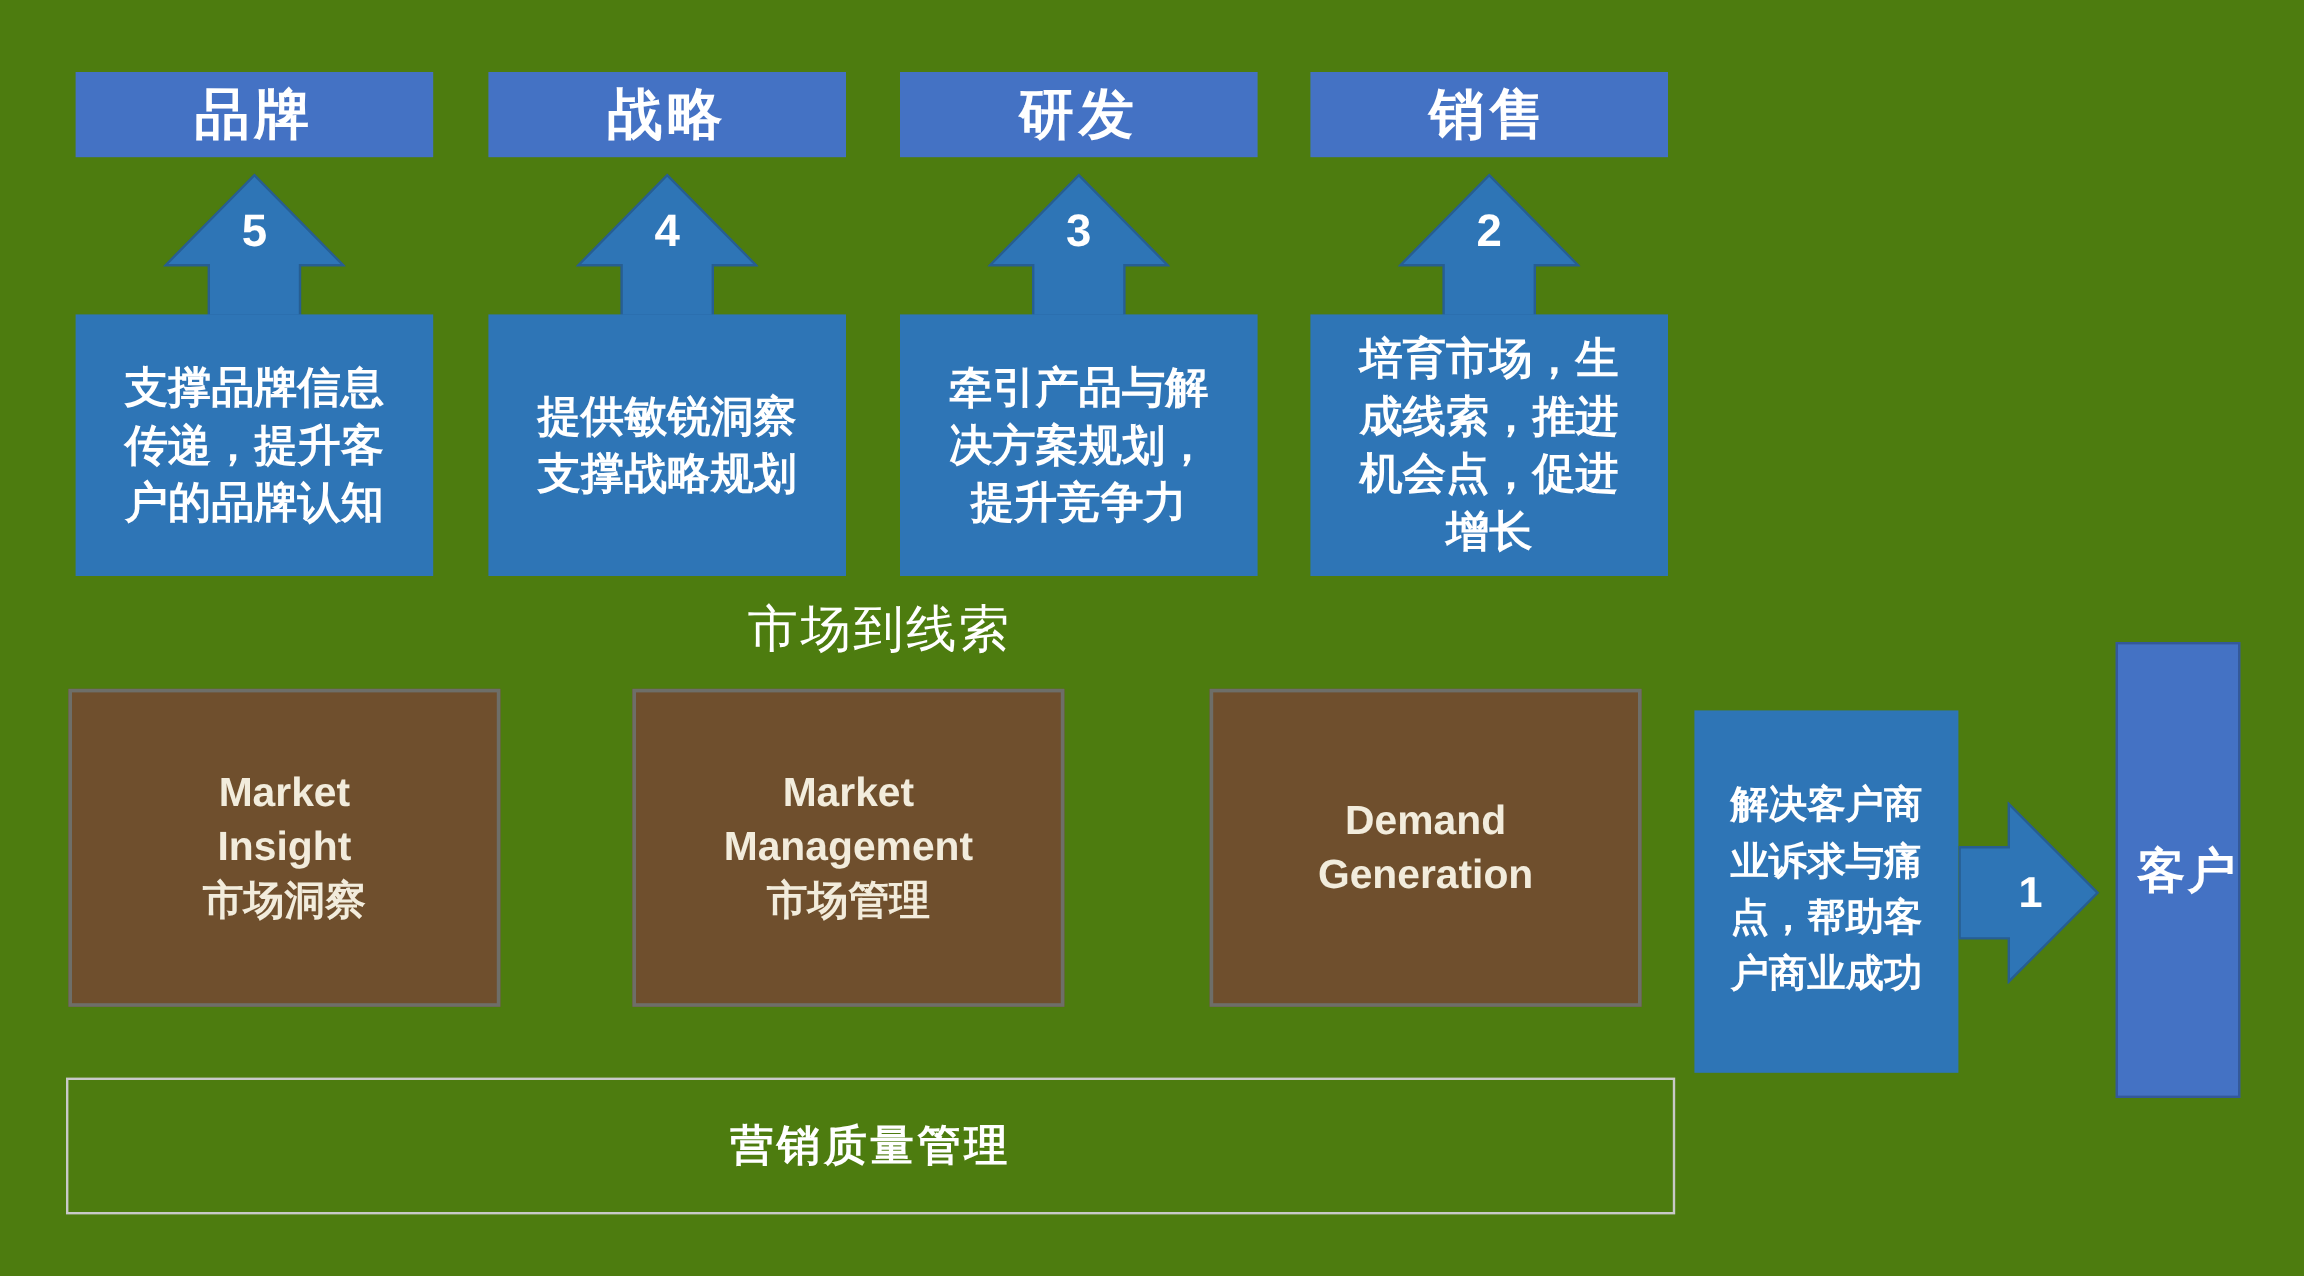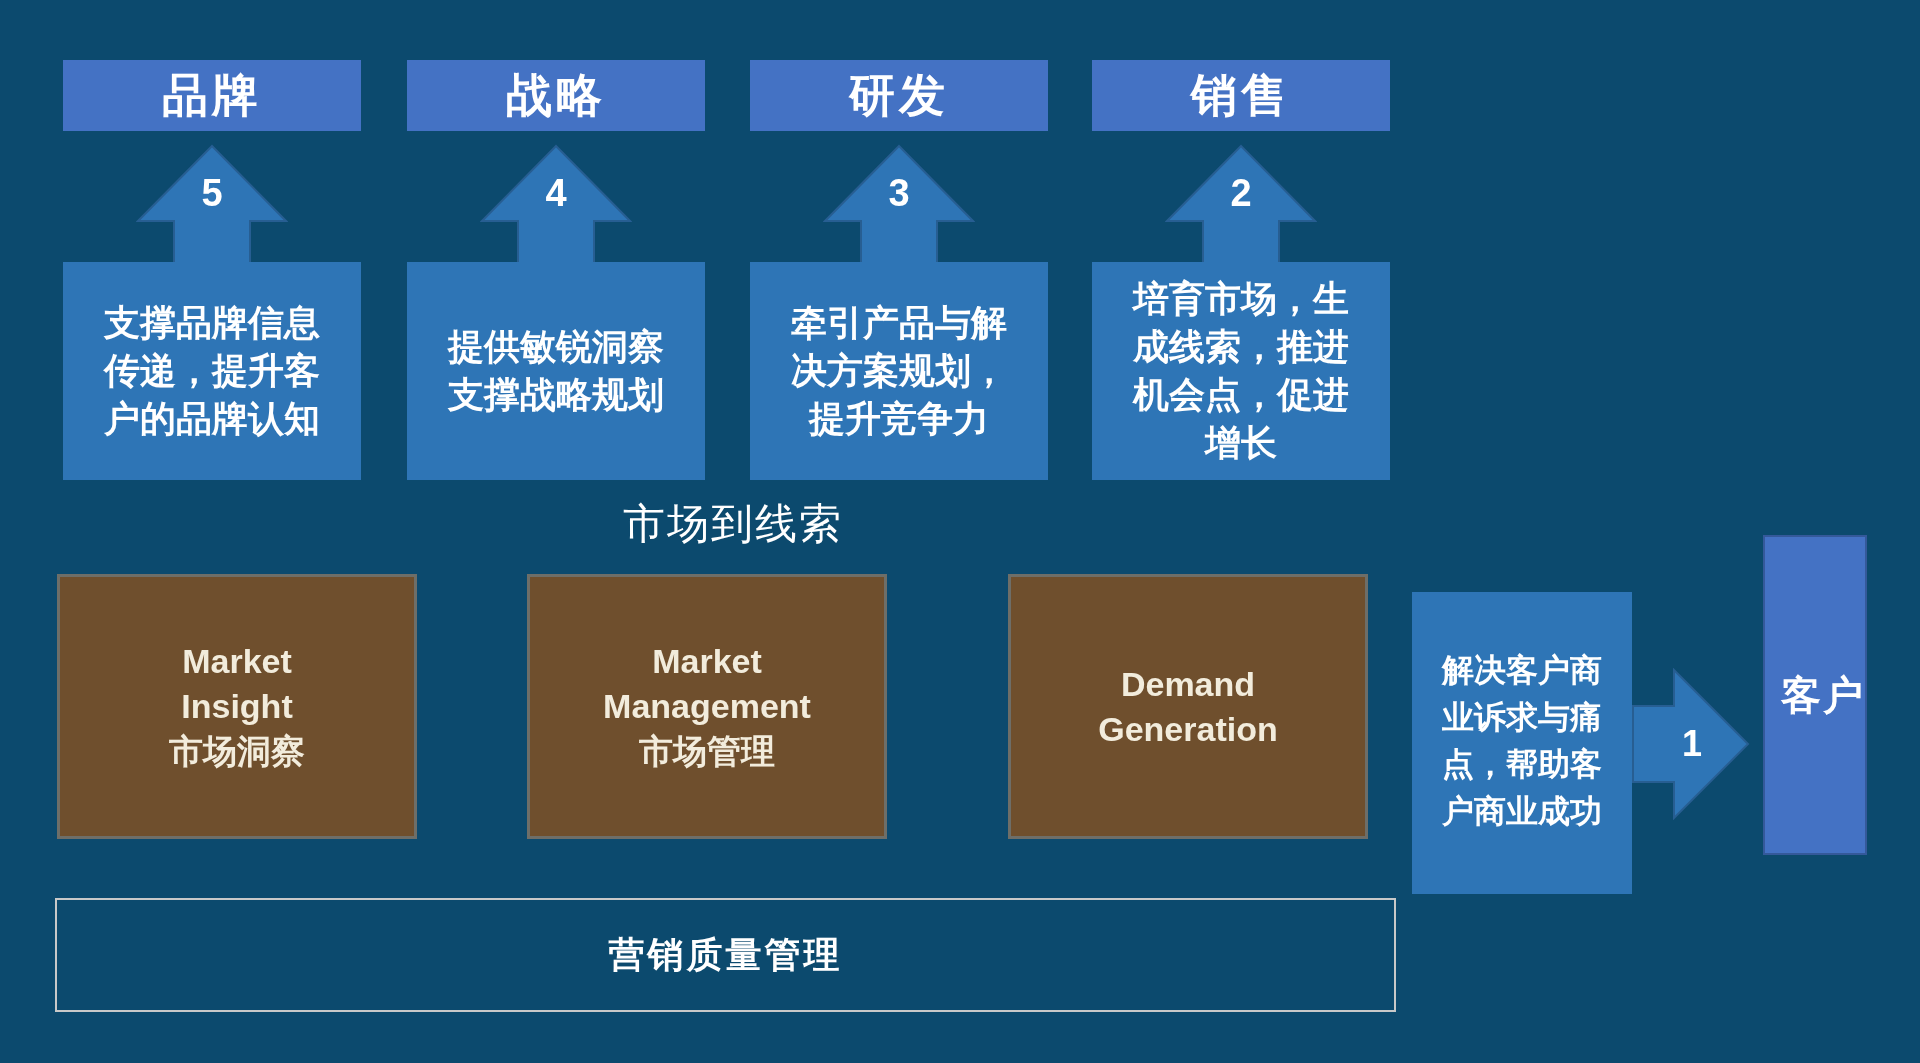--- a/index.html
+++ b/index.html
@@ -1,18 +1,18 @@
 <!DOCTYPE html>
 <html><head>
 <meta charset="utf-8">
 <style>
   html,body{margin:0;padding:0;background:#2b2b2b;}
   #stage{
     position:relative;width:1920px;height:1063px;overflow:hidden;
-    background:#0c4a6e;
+    background:#4d7c0f;
     font-family:"Liberation Sans","DejaVu Sans",sans-serif;
     -webkit-font-smoothing:antialiased;
   }
   .abs{position:absolute;}
   .flexc{display:flex;align-items:center;justify-content:center;text-align:center;}
   .pre{white-space:pre-line;}
 
   
   .hdr{
     top:60px;width:298px;height:71px;background:#4472C4;
@@ -45,21 +45,21 @@
     left:1412px;top:592px;width:220px;height:302px;background:#2E75B6;
     color:#ffffff;font-size:32px;font-weight:700;line-height:47px;font-family:Liberation Mono, monospace;
   }
   .arrow-right{left:1632px;top:668px;width:118px;height:152px;}
   .arrow1-num{
     left:1662px;top:722px;width:60px;color:#ffffff;
     font-size:36px;font-weight:600;line-height:44px;text-align:center;
   }
   
   .customer{
-    left:1763px;top:535px;width:104px;height:320px;background:#4472C4;
+    left:1763px;top:535px;width:104px;height:380px;background:#4472C4;
     border:2px solid rgba(23,43,77,0.35);box-sizing:border-box;
     color:#ffffff;font-size:40px;font-weight:700;letter-spacing:2px;padding-left:16px;
   }
   
   .qbar{
     left:55px;top:898px;width:1341px;height:114px;
     border:2px solid #C9C9C9;box-sizing:border-box;
     color:#ffffff;font-size:36px;font-weight:700;letter-spacing:3px;
   }
   svg{display:block;}

